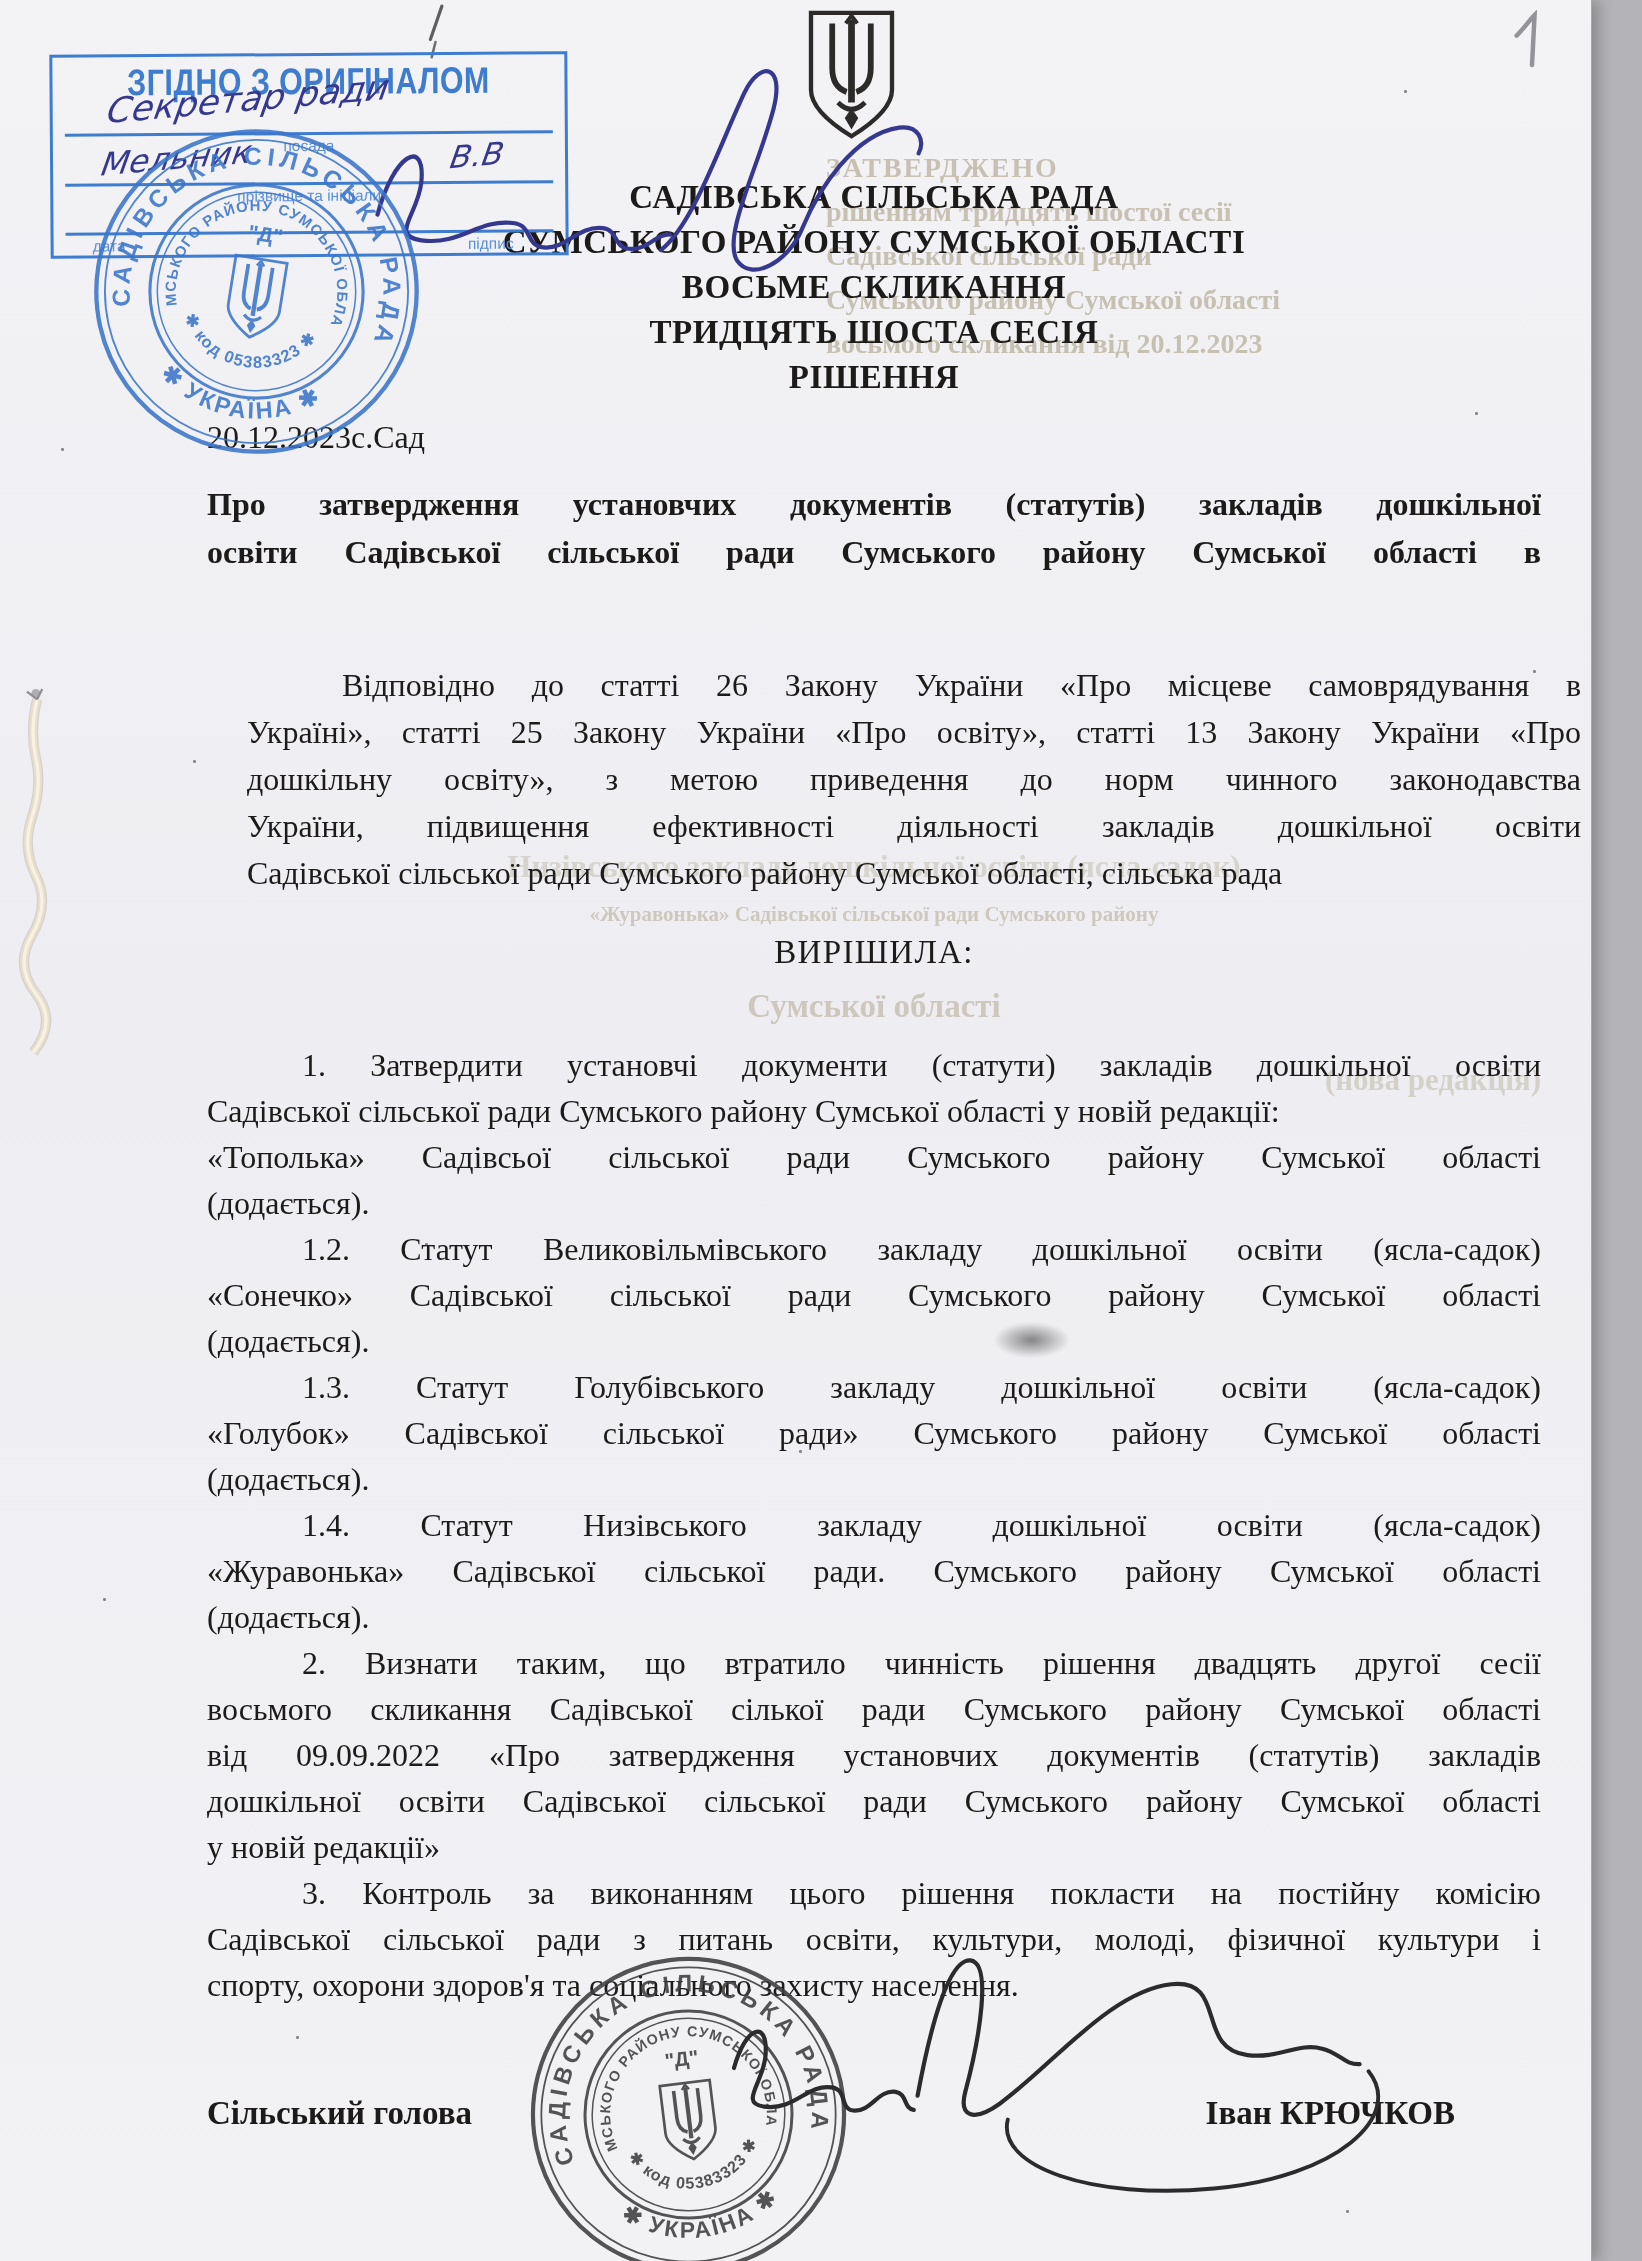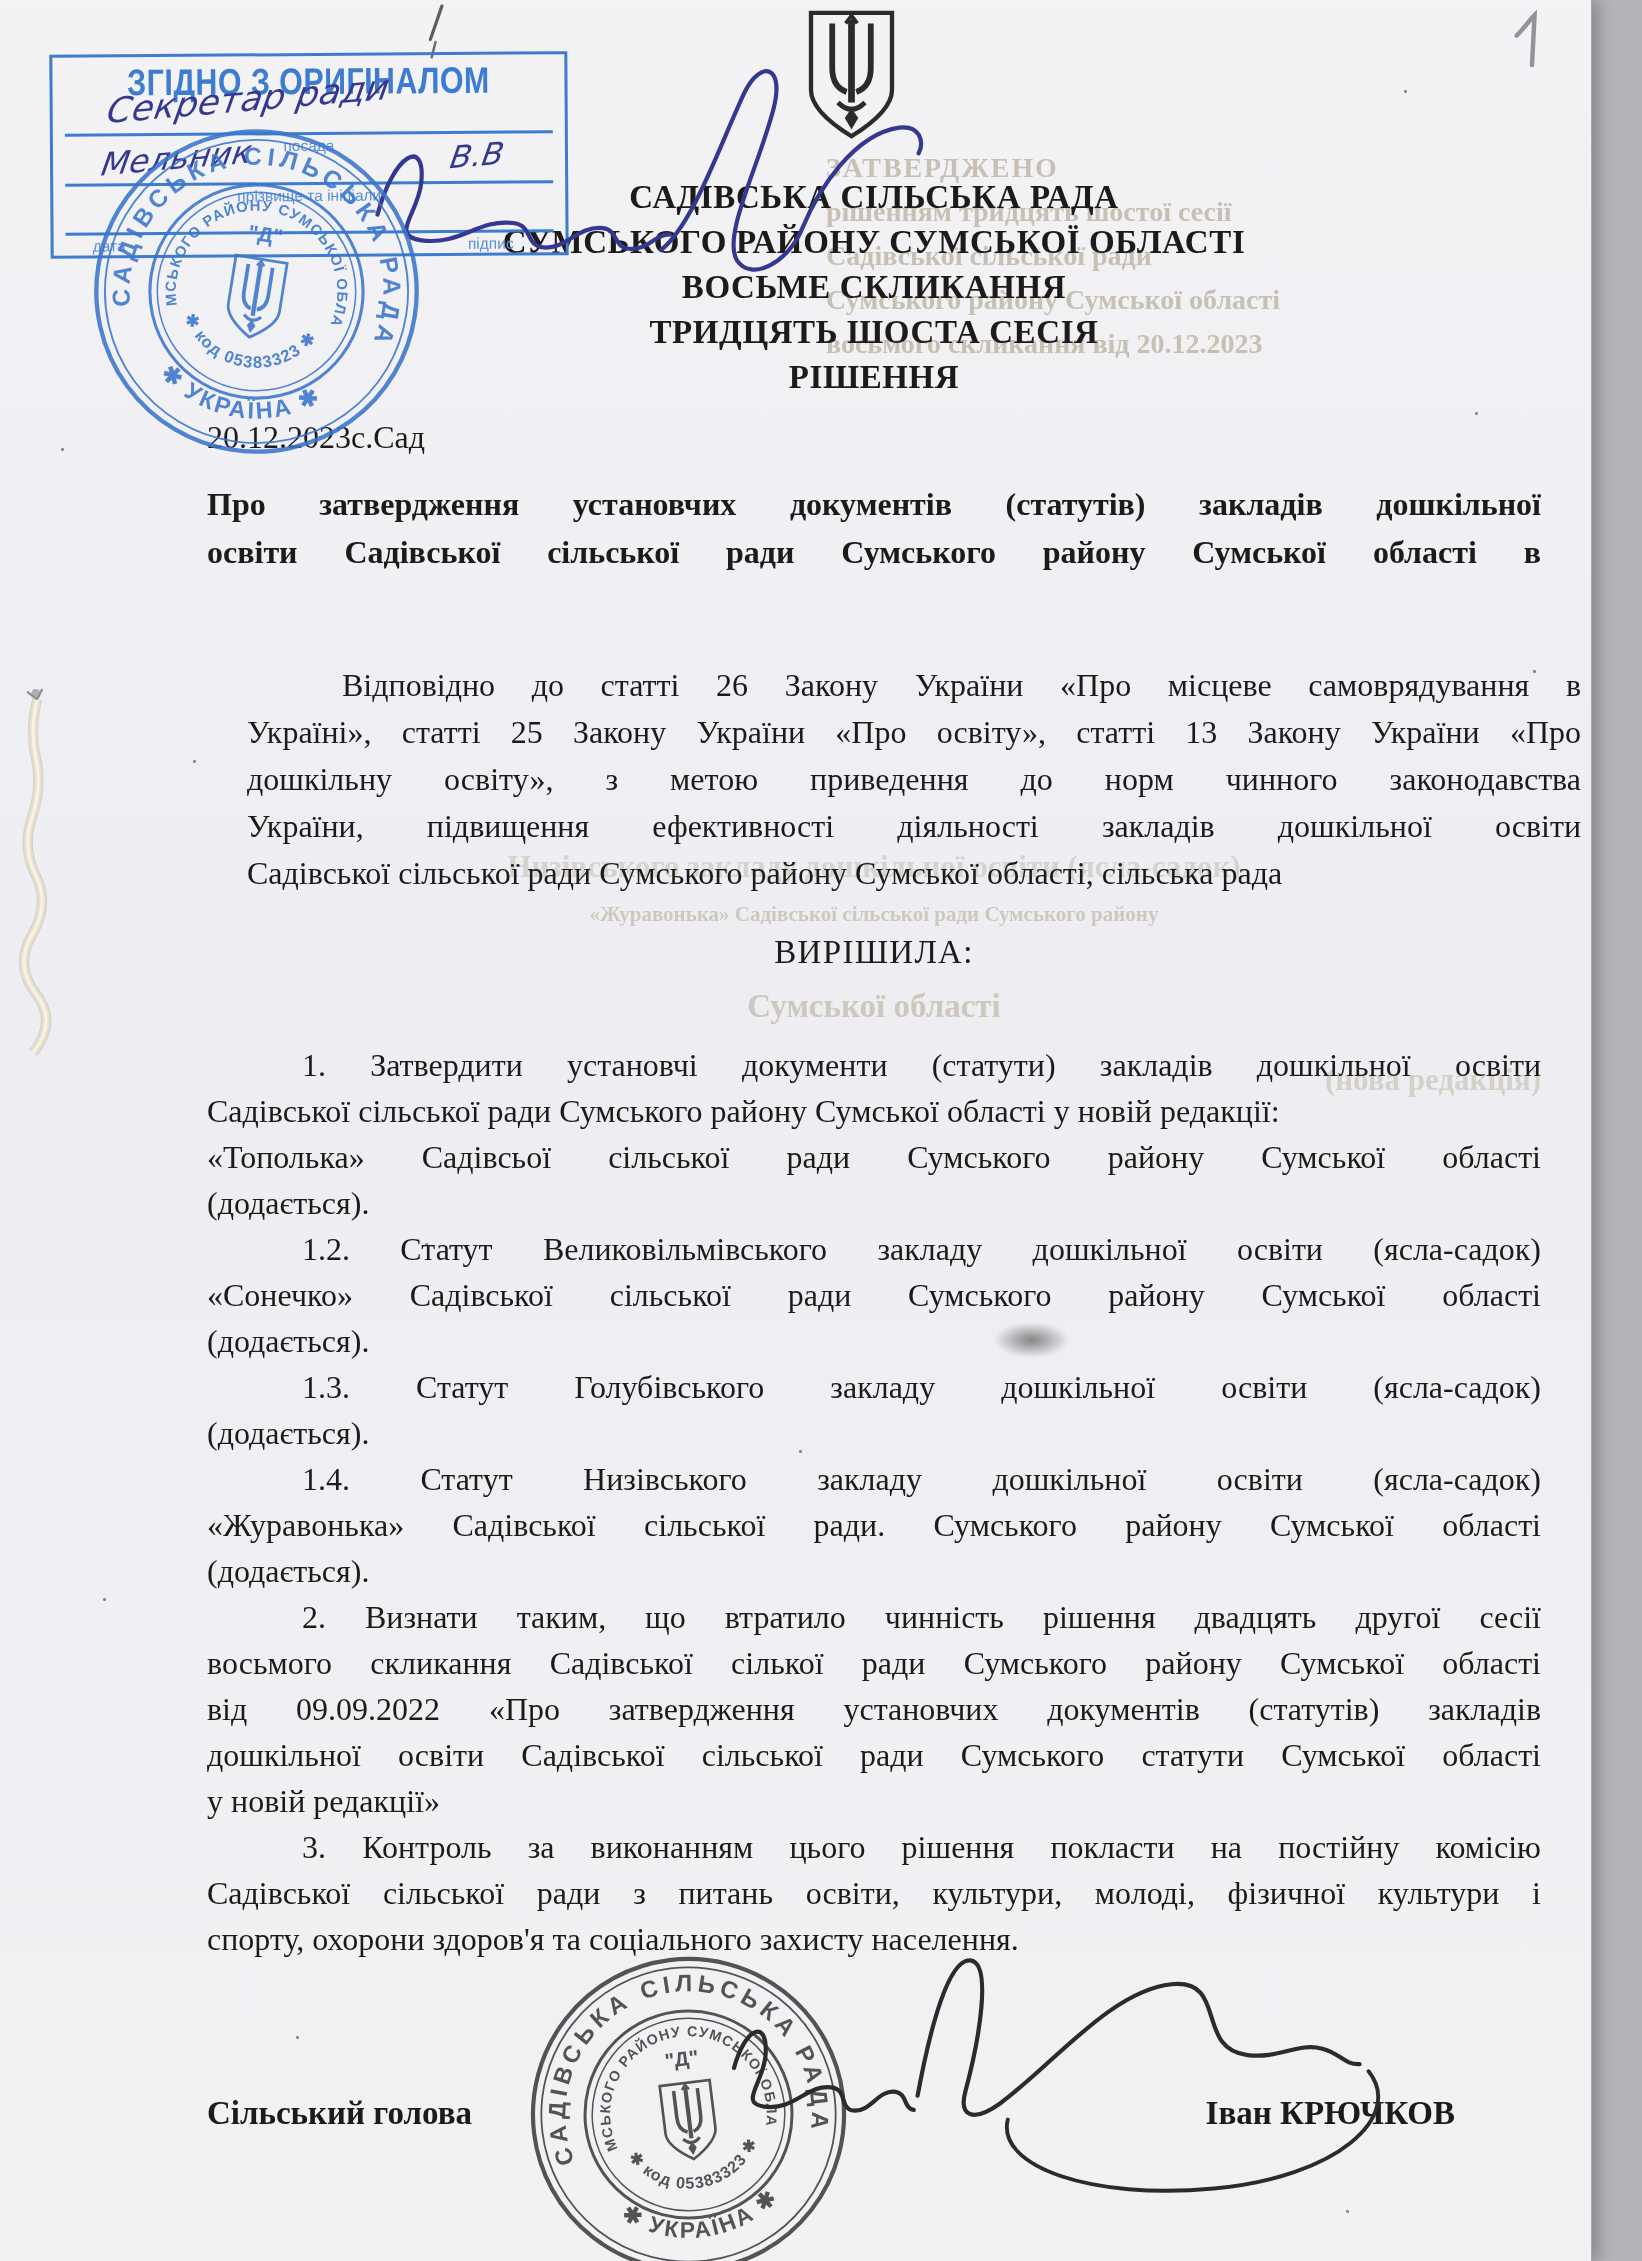--- a/index.html
+++ b/index.html
@@ -149,34 +149,35 @@
     <p></p>
     <p>
       </p>
       <div class="line jl ind">1.2. Статут Великовільмівського закладу дошкільної освіти (ясла-садок)</div>
       <div class="line jl">«Сонечко» Садівської сільської ради Сумського району Сумської області</div>
       <div class="line">(додається).</div>
     <p></p>
     <p>
       </p>
       <div class="line jl ind">1.3. Статут Голубівського закладу дошкільної освіти (ясла-садок)</div>
+      <div class="line jl">«Голубок» Садівської сільської ради» Сумського району Сумської області</div>
       <div class="line">(додається).</div>
     <p></p>
     <p>
       </p>
       <div class="line jl ind">1.4. Статут Низівського закладу дошкільної освіти (ясла-садок)</div>
       <div class="line jl">«Журавонька» Садівської сільської ради. Сумського району Сумської області</div>
       <div class="line">(додається).</div>
     <p></p>
     <p>
       </p>
       <div class="line jl ind">2. Визнати таким, що втратило чинність рішення двадцять другої сесії</div>
       <div class="line jl">восьмого скликання Садівської сілької ради Сумського району Сумської області</div>
       <div class="line jl">від 09.09.2022 «Про затвердження установчих документів (статутів) закладів</div>
-      <div class="line jl">дошкільної освіти Садівської сільської ради Сумського статути Сумської області</div>
+      <div class="line jl">дошкільної освіти Садівської сільської ради Сумського району Сумської області</div>
       <div class="line">у новій редакції»</div>
     <p></p>
     <p>
       </p>
       <div class="line jl ind">3. Контроль за виконанням цього рішення покласти на постійну комісію</div>
       <div class="line jl">Садівської сільської ради з питань освіти, культури, молоді, фізичної культури і</div>
       <div class="line">спорту, охорони здоров'я та соціального захисту населення.</div>
     <p></p>
   </div>
 

